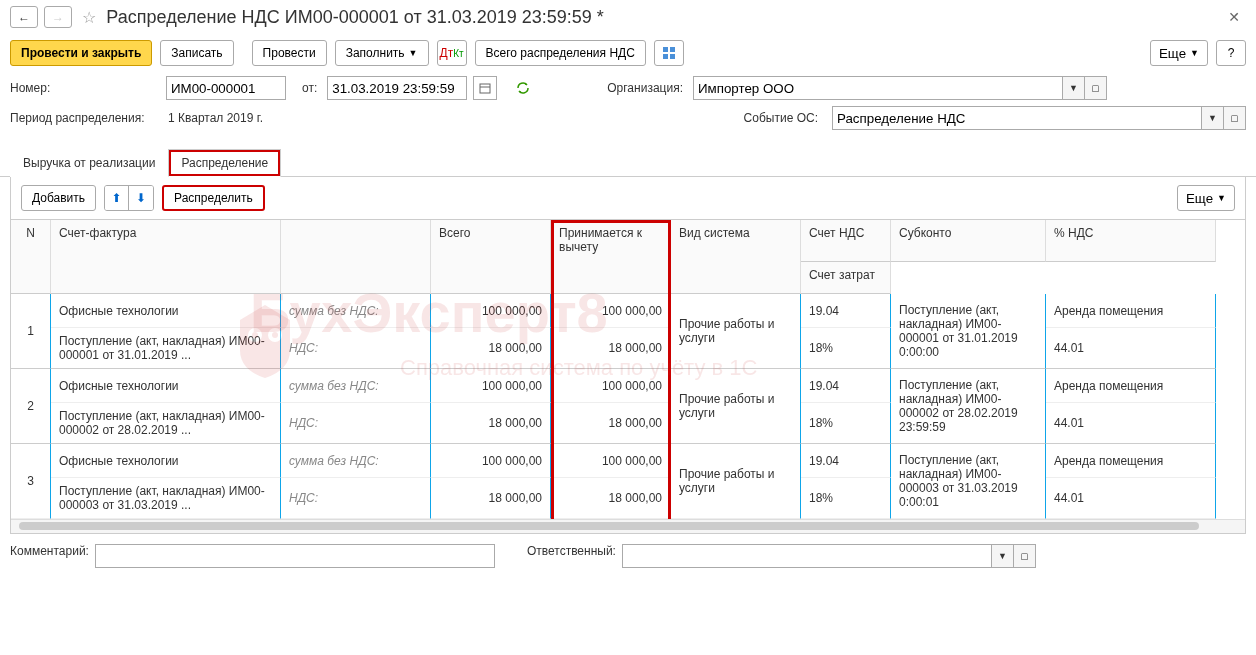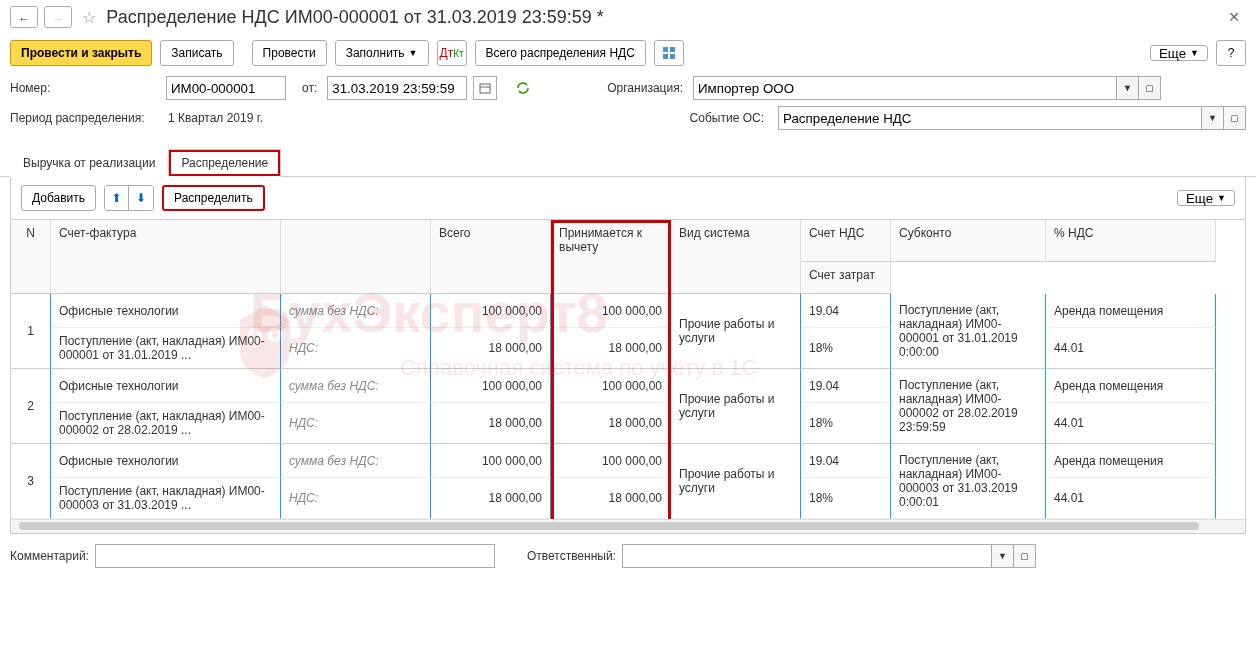--- a/index.html
+++ b/index.html
@@ -18,21 +18,21 @@
 
 .form-rows { padding: 4px 10px; }
 .form-row { display: flex; align-items: center; margin-bottom: 6px; gap: 6px; }
 .form-label { width: 150px; }
 .form-label-narrow { width: auto; margin-right: 4px; }
 .input { height: 24px; border: 1px solid #aaa; padding: 0 4px; background: #fff; }
 .input-num { width: 120px; }
 .input-date { width: 140px; }
 .date-btn { width: 24px; height: 24px; border: 1px solid #aaa; background: #fff; display: flex; align-items: center; justify-content: center; cursor: pointer; }
 .select-wrap { position: relative; display: flex; }
-.select-input { width: 424px; height: 24px; border: 1px solid #aaa; padding: 0 4px; background: #fff; }
+.select-input { width: 370px; height: 24px; border: 1px solid #aaa; padding: 0 4px; background: #fff; }
 .select-btn { width: 22px; height: 24px; border: 1px solid #aaa; border-left: none; background: #f5f5f5; display: flex; align-items: center; justify-content: center; cursor: pointer; font-size: 9px; }
 
 .plain-val { padding-left: 2px; }
 
 .tabs { display: flex; border-bottom: 1px solid #ccc; padding: 0 10px; margin-top: 8px; }
 .tab { padding: 6px 12px; border: 1px solid transparent; border-bottom: none; cursor: pointer; position: relative; top: 1px; background: #fff; }
 .tab.active { border-color: #ccc; border-bottom: 1px solid #fff; }
 .tab.highlighted { box-shadow: inset 0 0 0 2px #c00; }
 
 .tab-toolbar { display: flex; align-items: center; padding: 8px 10px; gap: 8px; border: 1px solid #ccc; border-top: none; margin: 0 10px; }
@@ -47,29 +47,29 @@
 .hdr2 { min-height: 32px; }
 .cell { border-right: 1px solid #0ea5e9; border-bottom: 1px solid #eee; padding: 6px 8px; min-height: 34px; display: flex; flex-direction: column; justify-content: center; }
 .cell.num { align-items: center; }
 .cell.right { align-items: flex-end; }
 .italic { font-style: italic; color: #888; }
 .highlight-box { position: absolute; border: 3px solid #c00; pointer-events: none; }
 
 .scrollbar-fake { height: 14px; border-top: 1px solid #ddd; background: #f5f5f5; position: relative; }
 .scrollbar-thumb { position: absolute; left: 8px; top: 2px; width: 1180px; height: 8px; background: #ccc; border-radius: 4px; }
 
-.footer { display: flex; align-items: center; padding: 10px; gap: 6px; }
+.footer { display: flex; align-items: flex-start; padding: 10px; gap: 6px; }
 .footer .input-wide { flex: 1; max-width: 400px; height: 24px; border: 1px solid #aaa; }
 .footer .resp-input { width: 370px; height: 24px; border: 1px solid #aaa; }
 
 .watermark { position: absolute; top: 280px; left: 250px; font-size: 56px; color: rgba(200,50,50,0.12); font-weight: bold; pointer-events: none; z-index: 5; }
 .watermark-sub { position: absolute; top: 355px; left: 400px; font-size: 22px; color: rgba(200,50,50,0.12); pointer-events: none; z-index: 5; }
 .watermark-owl { position: absolute; top: 300px; left: 230px; width: 70px; height: 80px; opacity: 0.12; pointer-events: none; z-index: 5; }
 
-.more-btn { height: 16px; padding: 0 8px; border: 1px solid #aaa; background: #fff; border-radius: 3px; cursor: pointer; display: inline-flex; align-items: center; gap: 4px; }
+.more-btn { height: 26px; padding: 0 8px; border: 1px solid #aaa; background: #fff; border-radius: 3px; cursor: pointer; display: inline-flex; align-items: center; gap: 4px; }
 </style>
 </head>
 <body>
 
 <div class="top-bar">
   <div class="nav-btn">←</div>
   <div class="nav-btn" style="color:#ccc">→</div>
   <span class="star-icon">☆</span>
   <div class="title">Распределение НДС ИМ00-000001 от 31.03.2019 23:59:59 *</div>
   <span class="close-x">✕</span>

